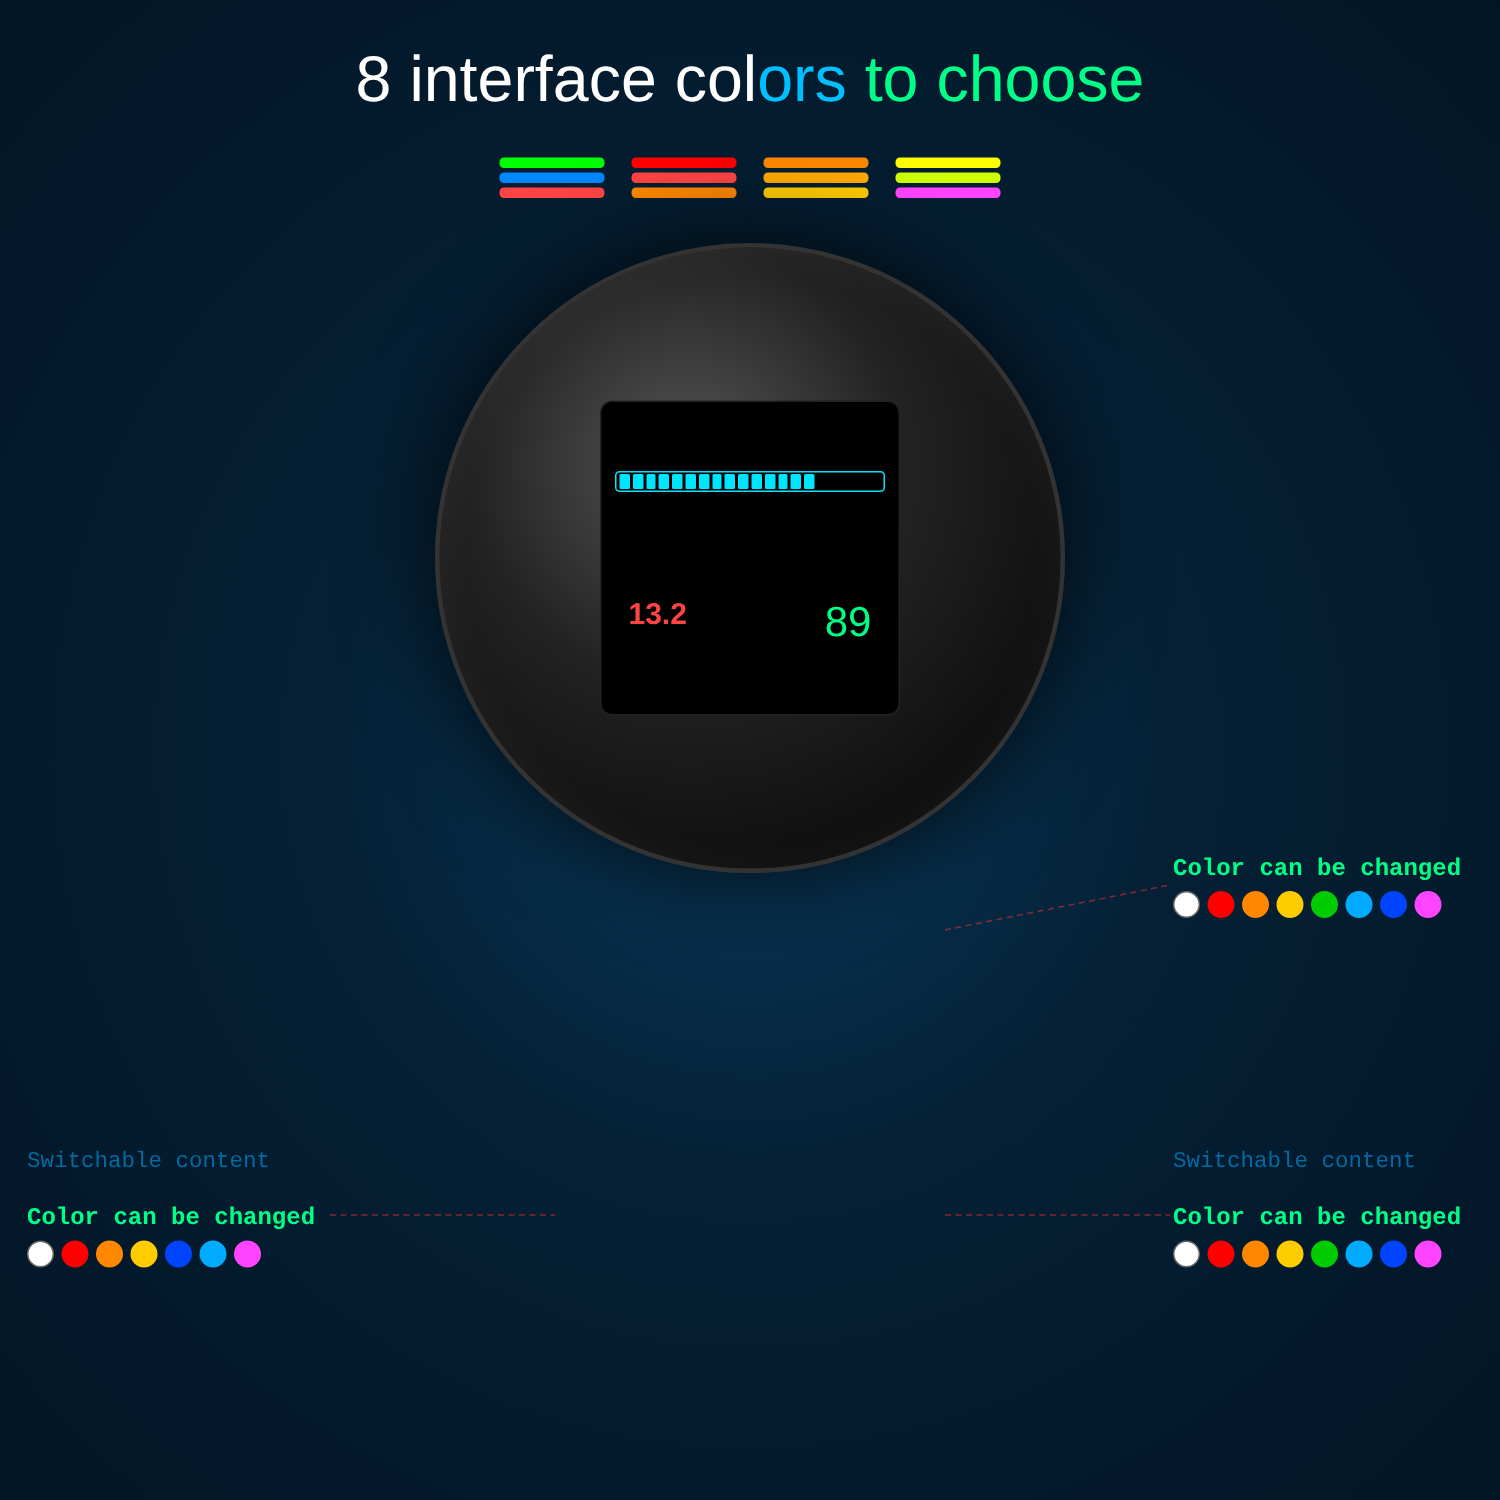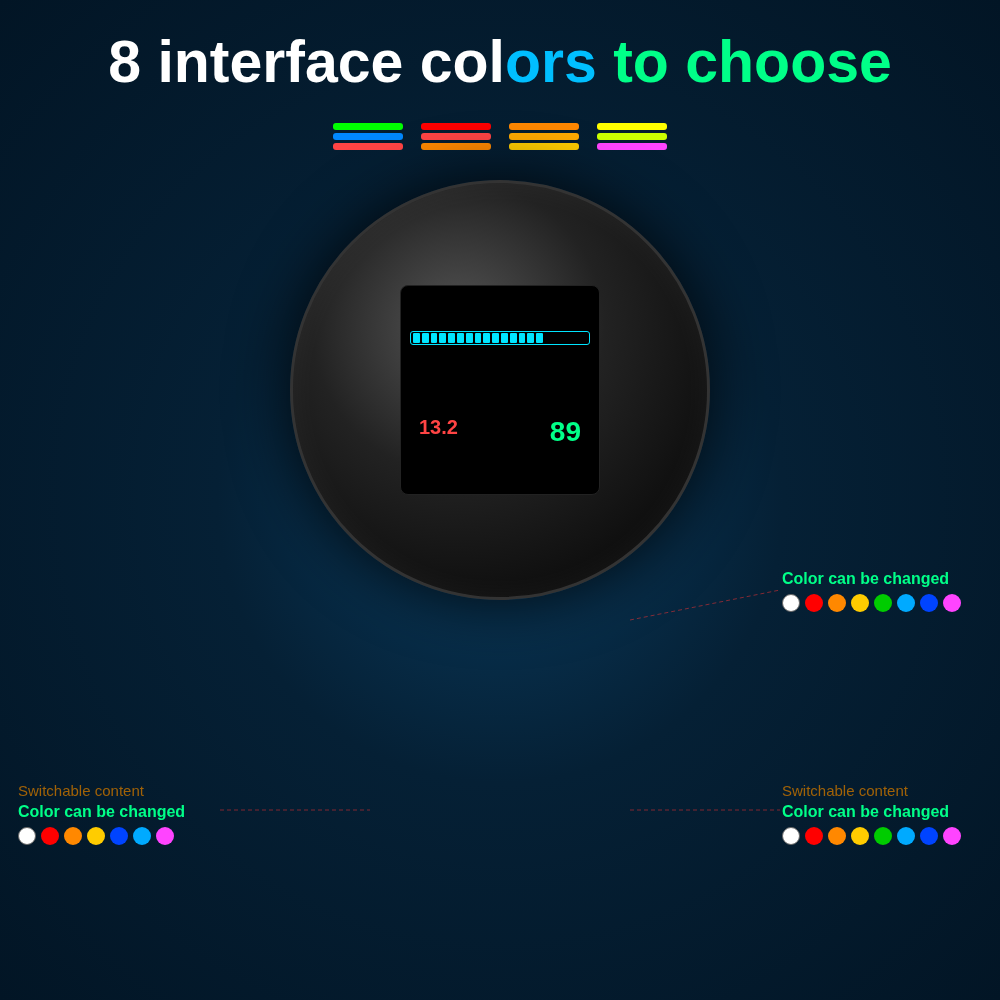--- a/index.html
+++ b/index.html
@@ -11,22 +11,22 @@
       font-family: Arial, sans-serif;
       position: relative;
     }
 
     
     .title-section {
       text-align: center;
       padding-top: 30px;
     }
     .title-line1 {
-      font-size: 59px;
-      font-weight: 700;
+      font-size: 43px;
+      font-weight: 400;
       color: white;
       line-height: 1.1;
     }
     .title-line1 .colors-word {
       color: #00bfff;
     }
     .title-line1 .to-choose {
       color: #00ff88;
     }
     .subtitle {
@@ -125,28 +125,28 @@
       width: 100%;
       padding: 0 10px;
     }
     .val-left {
       font-size: 20px;
       font-weight: bold;
       color: #ff4444;
     }
     .val-right {
       font-size: 28px;
-      font-weight: bold;
+      font-weight: normal;
       color: #00ff88;
     }
 
     .panel-label {
       font-size: 15px;
-      color: #a16207;
-      margin-bottom: 4px;
+      color: #0369a1;
+      margin-bottom: 20px;
     }
     .panel-color-label {
       font-size: 16px;
       font-weight: bold;
       color: #00ff88;
       margin-bottom: 6px;
     }
     .color-dots {
       display: flex;
       gap: 5px;
@@ -155,20 +155,21 @@
     .dot {
       width: 18px;
       height: 18px;
       border-radius: 50%;
       display: inline-block;
     }
 
     
     .annotation {
       position: absolute;
+      font-family: Liberation Mono, monospace;
     }
   </style>
 </head>
 <body>
 
 <div class="title-section">
   <div class="title-line1">
     <span>8 interface col</span><span class="colors-word">ors</span><span class="to-choose"> to choose</span>
   </div>
 </div>

